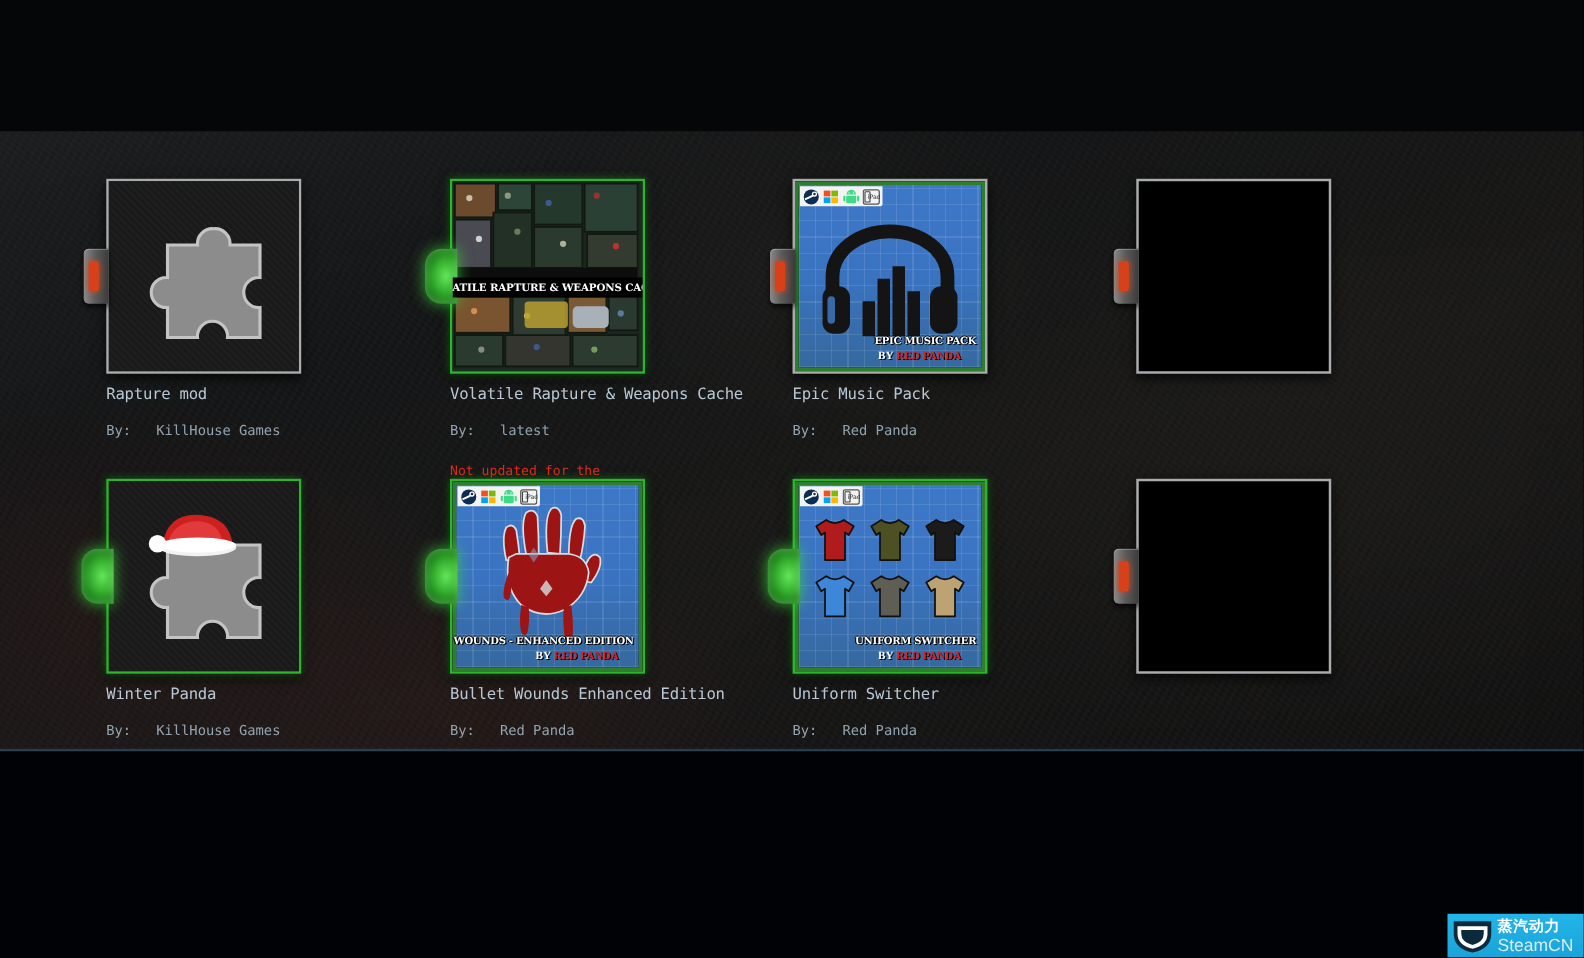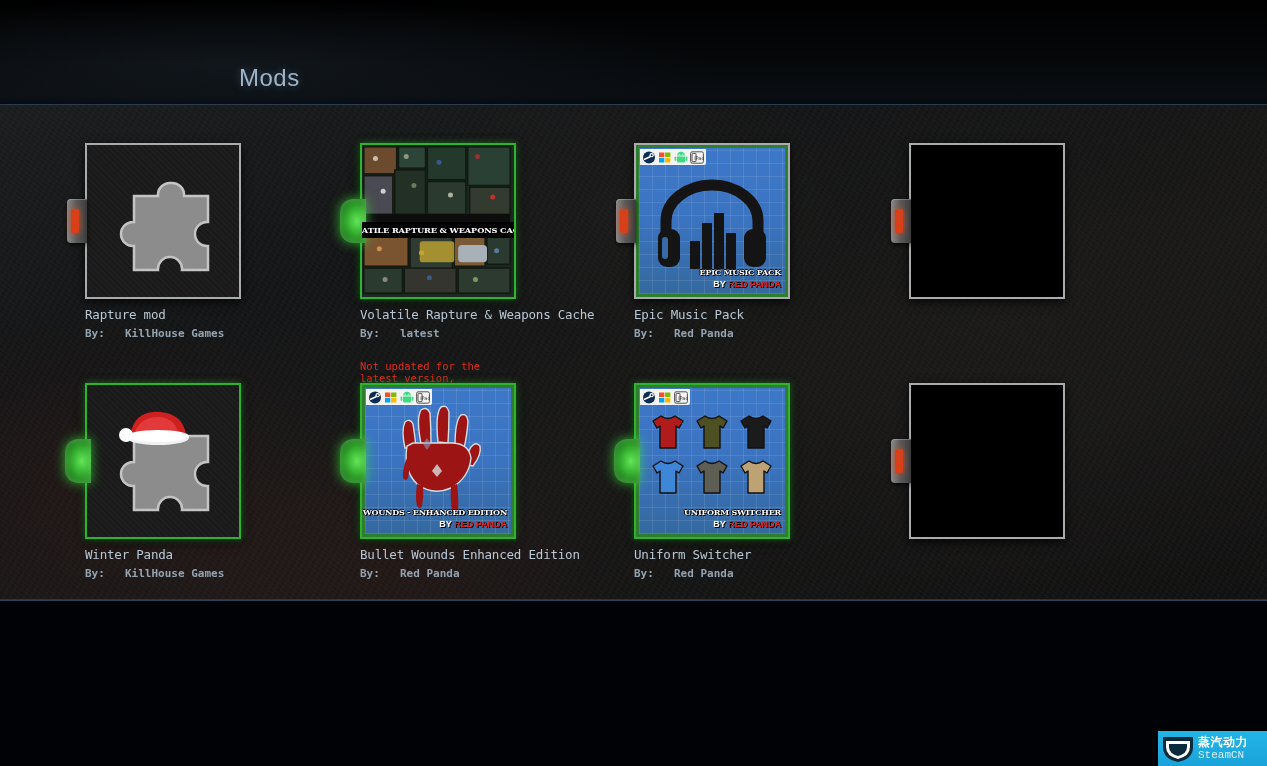--- a/index.html
+++ b/index.html
@@ -156,22 +156,22 @@
     font-weight: bold;
     font-size: 8px;
     color: #ffffff;
     letter-spacing: -.2px;
     text-shadow: 1px 1px 0 #000, -1px 0 0 #000, 0 -1px 0 #000;
     white-space: nowrap;
     z-index: 4;
   }
   .art-by {
     position: absolute;
-    right: 4px; bottom: 5px;
-    font-family: Liberation Sans, sans-serif;
+    right: 16px; bottom: 5px;
+    font-family: Liberation Serif, serif;
     font-weight: bold;
     font-size: 9px;
     color: #ffffff;
     text-shadow: 1px 1px 0 #000;
     white-space: nowrap;
     z-index: 4;
   }
   .art-by .rp { color: #e02020; }
 
   
@@ -205,25 +205,24 @@
   
   .mod-name {
     margin-top: 8px;
     font-size: 12.5px;
     color: #b9c8d4;
     font-family: "DejaVu Sans Mono", monospace;
     letter-spacing: -.2px;
     white-space: nowrap;
   }
   .mod-by {
-    margin-top: 5px;
+    margin-top: 16px;
     font-size: 11px;
     color: #93a3af;
     white-space: nowrap;
-    font-weight: bold;
   }
   .mod-by .by-lbl { display: inline-block; width: 40px; }
   .mod-warn {
     margin-top: 20px;
     font-size: 10.5px;
     line-height: 12px;
     color: #e02a1c;
     white-space: pre-line;
   }
 
@@ -256,35 +255,32 @@
   .wm-cn {
     display: block;
     font-family: "DejaVu Sans", sans-serif;
     font-weight: bold;
     font-size: 12px;
     color: #ffffff;
     letter-spacing: .5px;
   }
   .wm-en {
     display: block;
-    font-family: Liberation Mono, monospace;
-    font-size: 11px;
+    font-family: Liberation Sans, sans-serif;
+    font-size: 14px;
     color: #d6eef9;
-    text-align: left;
+    text-align: center;
     margin-top: 2px;
   }
 </style>
 </head>
 <body>
 
 <div id="app">
 
-  <div class="header">
-    <div class="header-title">Mods</div>
-  </div>
 
   <div class="content">
     <div class="content-inner">
       <div class="grid" id="mod-grid">
           <div class="mod-card" style="left: 85px; top: 38px;">
             <div class="thumb-wrap">
               <div class="tab off">
                 <div class="tab-body"></div>
                 <div class="tab-led"></div>
               </div>

